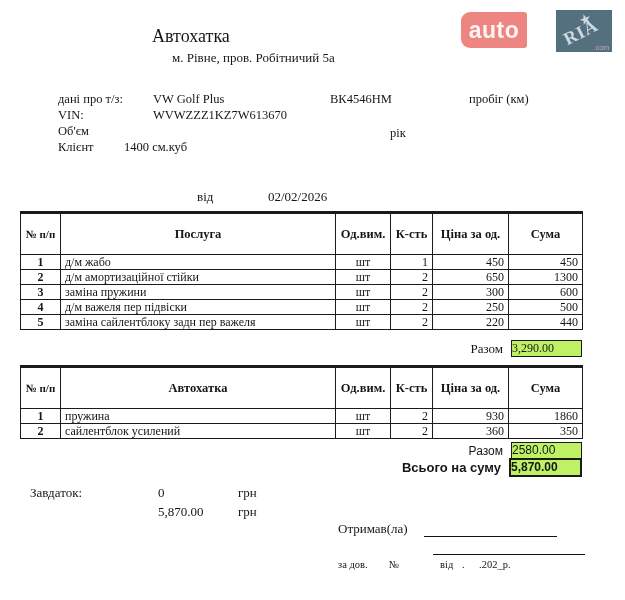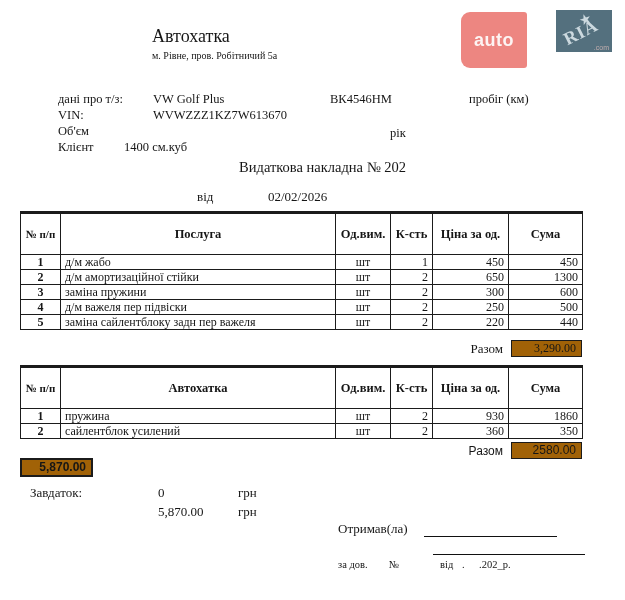--- a/index.html
+++ b/index.html
@@ -4,29 +4,29 @@
 <style>
   html,body { margin:0; padding:0; background:#ffffff; }
   .page {
     position:relative; width:625px; height:600px; background:#ffffff;
     font-family:"Liberation Serif", serif; color:#161616; overflow:hidden;
   }
   .abs { position:absolute; white-space:nowrap; }
 
   
   .company { font-size:18px; }
-  .address { font-size:10px; }
+  .address { font-size:13px;margin-left:20px; }
 
   
   .logo-auto {
-    position:absolute; left:461px; top:12px; width:66px; height:56px;
+    position:absolute; left:461px; top:12px; width:66px; height:36px;
     background:#ed8681; border-radius:9px 3px 3px 9px;
     display:flex; align-items:center; justify-content:center;
     color:#fdf4f3; font-family:"Liberation Sans", sans-serif;
-    font-size:18px; font-weight:bold; letter-spacing:0.5px;
+    font-size:23px; font-weight:bold; letter-spacing:0.5px;
   }
   .logo-ria {
     position:absolute; left:556px; top:10px; width:56px; height:42px;
     background:#54707e; overflow:hidden;
   }
   .ria-star {
     position:absolute; left:23px; top:1px; color:#ccd9df; font-size:14px;
     transform:rotate(-20deg);
   }
   .ria-text {
@@ -60,21 +60,21 @@
   td.c-unit { text-align:center; }
   td.c-qty  { text-align:right; }
   td.c-price{ text-align:right; }
   td.c-sum  { text-align:right; padding-right:6px; }
 
   
   .total-row { position:absolute; left:20px; width:562px; height:17px; display:flex; align-items:center; }
   .total-label { flex:1; text-align:right; padding-right:8px; font-size:13px; }
   .total-box {
     width:64px; border:1.6px solid #1b1b1b; height:15px; line-height:15px;
-    text-align:right; padding-right:5px; font-size:12px; background:#a16207;
+    padding-right:5px; font-size:12px; background:#bef264;
   }
   .sans { font-family:"Liberation Sans", sans-serif; font-size:12px; }
   .bold { font-weight:bold; }
   .thickbox { border-width:2.5px; }
 
   
   .pay { font-size:13px; }
   .sig { font-size:13px; }
   .footer-small { font-size:10.5px; }
   .hline { position:absolute; border-bottom:1.6px solid #111; }
@@ -100,21 +100,20 @@
   <div class="abs veh" style="left:153px; top:92px;">VW Golf Plus</div>
   <div class="abs veh" style="left:330px; top:92px;">ВК4546НМ</div>
   <div class="abs veh" style="left:428px; top:92px;margin-left:41px;">пробіг (км)</div>
   <div class="abs veh" style="left:58px;  top:108px;">VIN:</div>
   <div class="abs veh" style="left:153px; top:108px;">WVWZZZ1KZ7W613670</div>
   <div class="abs veh" style="left:58px;  top:124px;">Об'єм</div>
   <div class="abs veh" style="left:124px; top:140px;">1400 см.куб</div>
   <div class="abs veh" style="left:390px; top:126px;">рік</div>
   <div class="abs veh" style="left:58px;  top:140px;">Клієнт</div>
 
-  <div class="abs title" style="left:150px; top:159px; width:345px;">Видаткова накладна № 202</div>
   <div class="abs date-line" style="left:197px; top:189px;">від</div>
   <div class="abs date-line" style="left:268px; top:189px;">02/02/2026</div>
 
   <table class="doc" style="left:20px; top:211px; width:562px;">
     <colgroup>
         <col style="width:40px">
         <col style="width:275px">
         <col style="width:55px">
         <col style="width:42px">
         <col style="width:76px">
@@ -212,20 +211,21 @@
       <td class="c-sum">350</td>
     </tr>
   </tbody>
     </table>
 
   <div class="total-row" style="top:442px;">
     <span class="total-label sans">Разом</span>
     <span class="total-box sans">2580.00</span>
   </div>
   <div class="total-row" style="top:459px;">
+    <span class="total-label sans bold" style="font-size:13px;">Всього на суму</span>
     <span class="total-box sans bold thickbox">5,870.00</span>
   </div>
 
   <div class="abs pay" style="left:30px;  top:485px;">Завдаток:</div>
   <div class="abs pay" style="left:158px; top:485px;">0</div>
   <div class="abs pay" style="left:238px; top:485px;">грн</div>
   <div class="abs pay" style="left:158px; top:504px;">5,870.00</div>
   <div class="abs pay" style="left:238px; top:504px;">грн</div>
 
   <div class="abs sig" style="left:338px; top:521px;">Отримав(ла)</div>

